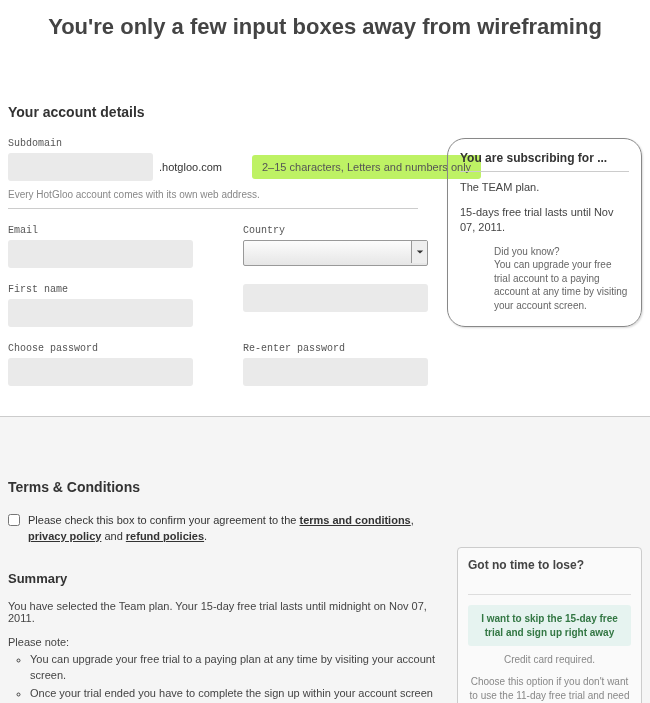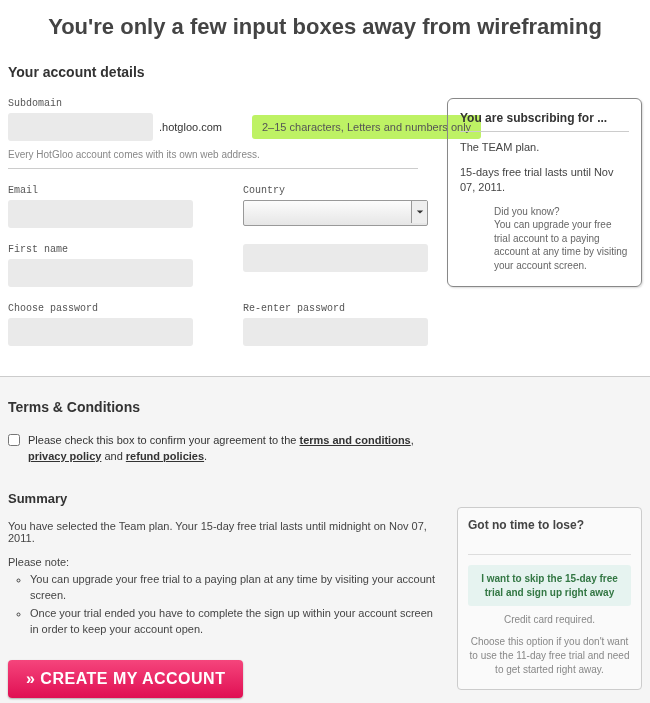--- a/index.html
+++ b/index.html
@@ -19,20 +19,21 @@
   }
   .section-top {
     padding: 0 8px 30px 8px;
     position: relative;
   }
   .section-title {
     font-size: 14px;
     font-weight: 700;
     color: #333;
     margin-bottom: 18px;
+    margin-top: 40px;
   }
   .field-label {
     font-size: 10px;
     color: #555;
     margin-bottom: 4px;
     display: block;
     font-family: Liberation Mono, monospace;
   }
   .text-input {
     background: #eaeaea;
@@ -95,21 +96,21 @@
     pointer-events: none;
     background: #eee;
   }
   .select-arrow svg { width: 8px; height: 8px; }
   .subscribe-box {
     position: absolute;
     top: 34px;
     right: 8px;
     width: 195px;
     border: 1px solid #888;
-    border-radius: 6px;
+    border-radius: 18px;
     padding: 12px 12px 14px;
     box-shadow: 1px 1px 2px rgba(0,0,0,0.15);
     font-size: 11px;
     color: #444;
   }
   .subscribe-box .box-title {
     font-size: 12px;
     font-weight: 700;
     color: #333;
     padding-bottom: 6px;

